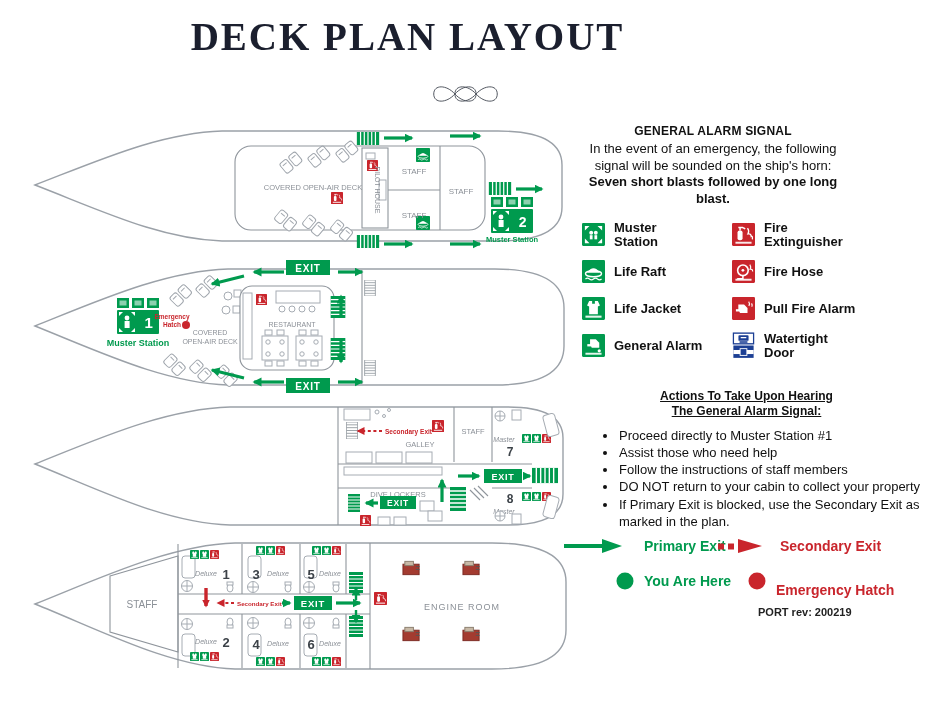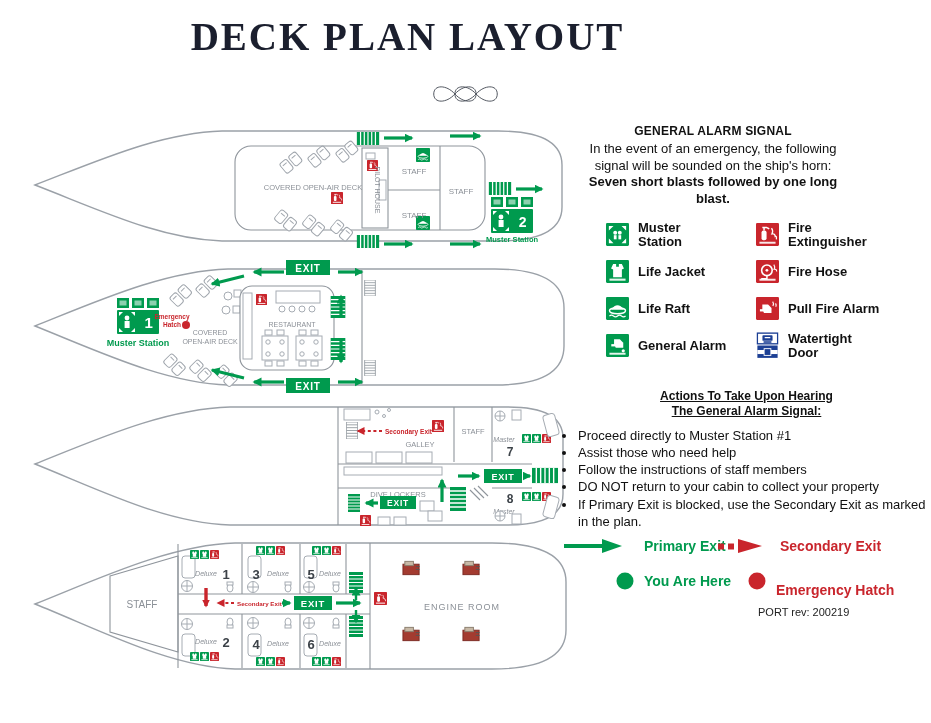--- a/index.html
+++ b/index.html
@@ -26,30 +26,30 @@
   .tr{fill:#c9252c;font-weight:bold;}
   .tw{fill:#fff;font-weight:bold;letter-spacing:.8px;}
   .ti{font-style:italic;}
   
   .rp{position:absolute;left:558px;top:124px;width:373px;}
   .alarm{width:258px;margin-left:26px;text-align:center;}
   .alarm h2{font-size:12px;margin:0 0 3px;letter-spacing:.2px;}
   .alarm p{font-size:13px;line-height:1.28;margin:0;}
   .legend{display:grid;grid-template-rows:repeat(4,34px);grid-auto-flow:column;
           grid-template-columns:150px auto;margin:10px 0 0 24px;row-gap:3px;}
-  .leg-item{display:flex;align-items:center;gap:9px;margin-left:24px;}
+  .leg-item{display:flex;align-items:center;gap:9px;}
   .leg-item .lab{font-size:13px;font-weight:bold;line-height:1.05;white-space:pre-line;}
   .actions{margin:26px 0 0 4px;}
   .actions h3{font-size:12px;text-align:center;margin:8px;line-height:1.25;text-decoration:underline;}
   .actions ul{margin:5px 0 0;padding-left:15px;font-size:13px;line-height:1.33;}
-  .actions li{padding-left:1px;}
+  .actions li{padding-left:1px;margin-left:41px;}
   .exits{position:relative;margin-top:4px;height:110px;font-weight:bold;font-size:14px;}
   .exits .item{position:absolute;white-space:nowrap;}
   .green-t{color:#009a4e;} .red-t{color:#c9252c;}
-  .rev{position:absolute;left:200px;top:72px;font-weight:normal;font-size:11px;color:#222;}
+  .rev{position:absolute;left:200px;top:72px;font-weight:bold;font-size:11px;color:#222;}
 </style>
 </head>
 <body>
 
 <svg width="0" height="0" style="position:absolute">
 <defs>
   <marker id="ah-g" markerUnits="userSpaceOnUse" markerWidth="11" markerHeight="10" refX="7.5" refY="4.5" orient="auto">
         <path d="M0,0 L9,4.5 L0,9 Z" fill="#009a4e"></path>
       </marker>
   <marker id="ah-r" markerUnits="userSpaceOnUse" markerWidth="10" markerHeight="9" refX="6.5" refY="4" orient="auto">
@@ -495,29 +495,29 @@
   <div class="legend">
     <div class="leg-item">
       <svg width="23" height="23" viewBox="0 0 20 20">
           <use href="#sym-muster"></use>
         </svg>
       <span class="lab">Muster
 Station</span>
     </div>
     <div class="leg-item">
       <svg width="23" height="23" viewBox="0 0 20 20">
+          <use href="#sym-raft"></use>
+        </svg>
+      <span class="lab">Life Raft</span>
+    </div>
+    <div class="leg-item">
+      <svg width="23" height="23" viewBox="0 0 20 20">
           <use href="#sym-lj"></use>
         </svg>
       <span class="lab">Life Jacket</span>
-    </div>
-    <div class="leg-item">
-      <svg width="23" height="23" viewBox="0 0 20 20">
-          <use href="#sym-raft"></use>
-        </svg>
-      <span class="lab">Life Raft</span>
     </div>
     <div class="leg-item">
       <svg width="23" height="23" viewBox="0 0 20 20">
           <use href="#sym-alarm"></use>
         </svg>
       <span class="lab">General Alarm</span>
     </div>
     <div class="leg-item">
       <svg width="23" height="23" viewBox="0 0 20 20">
           <use href="#sym-fe"></use>

